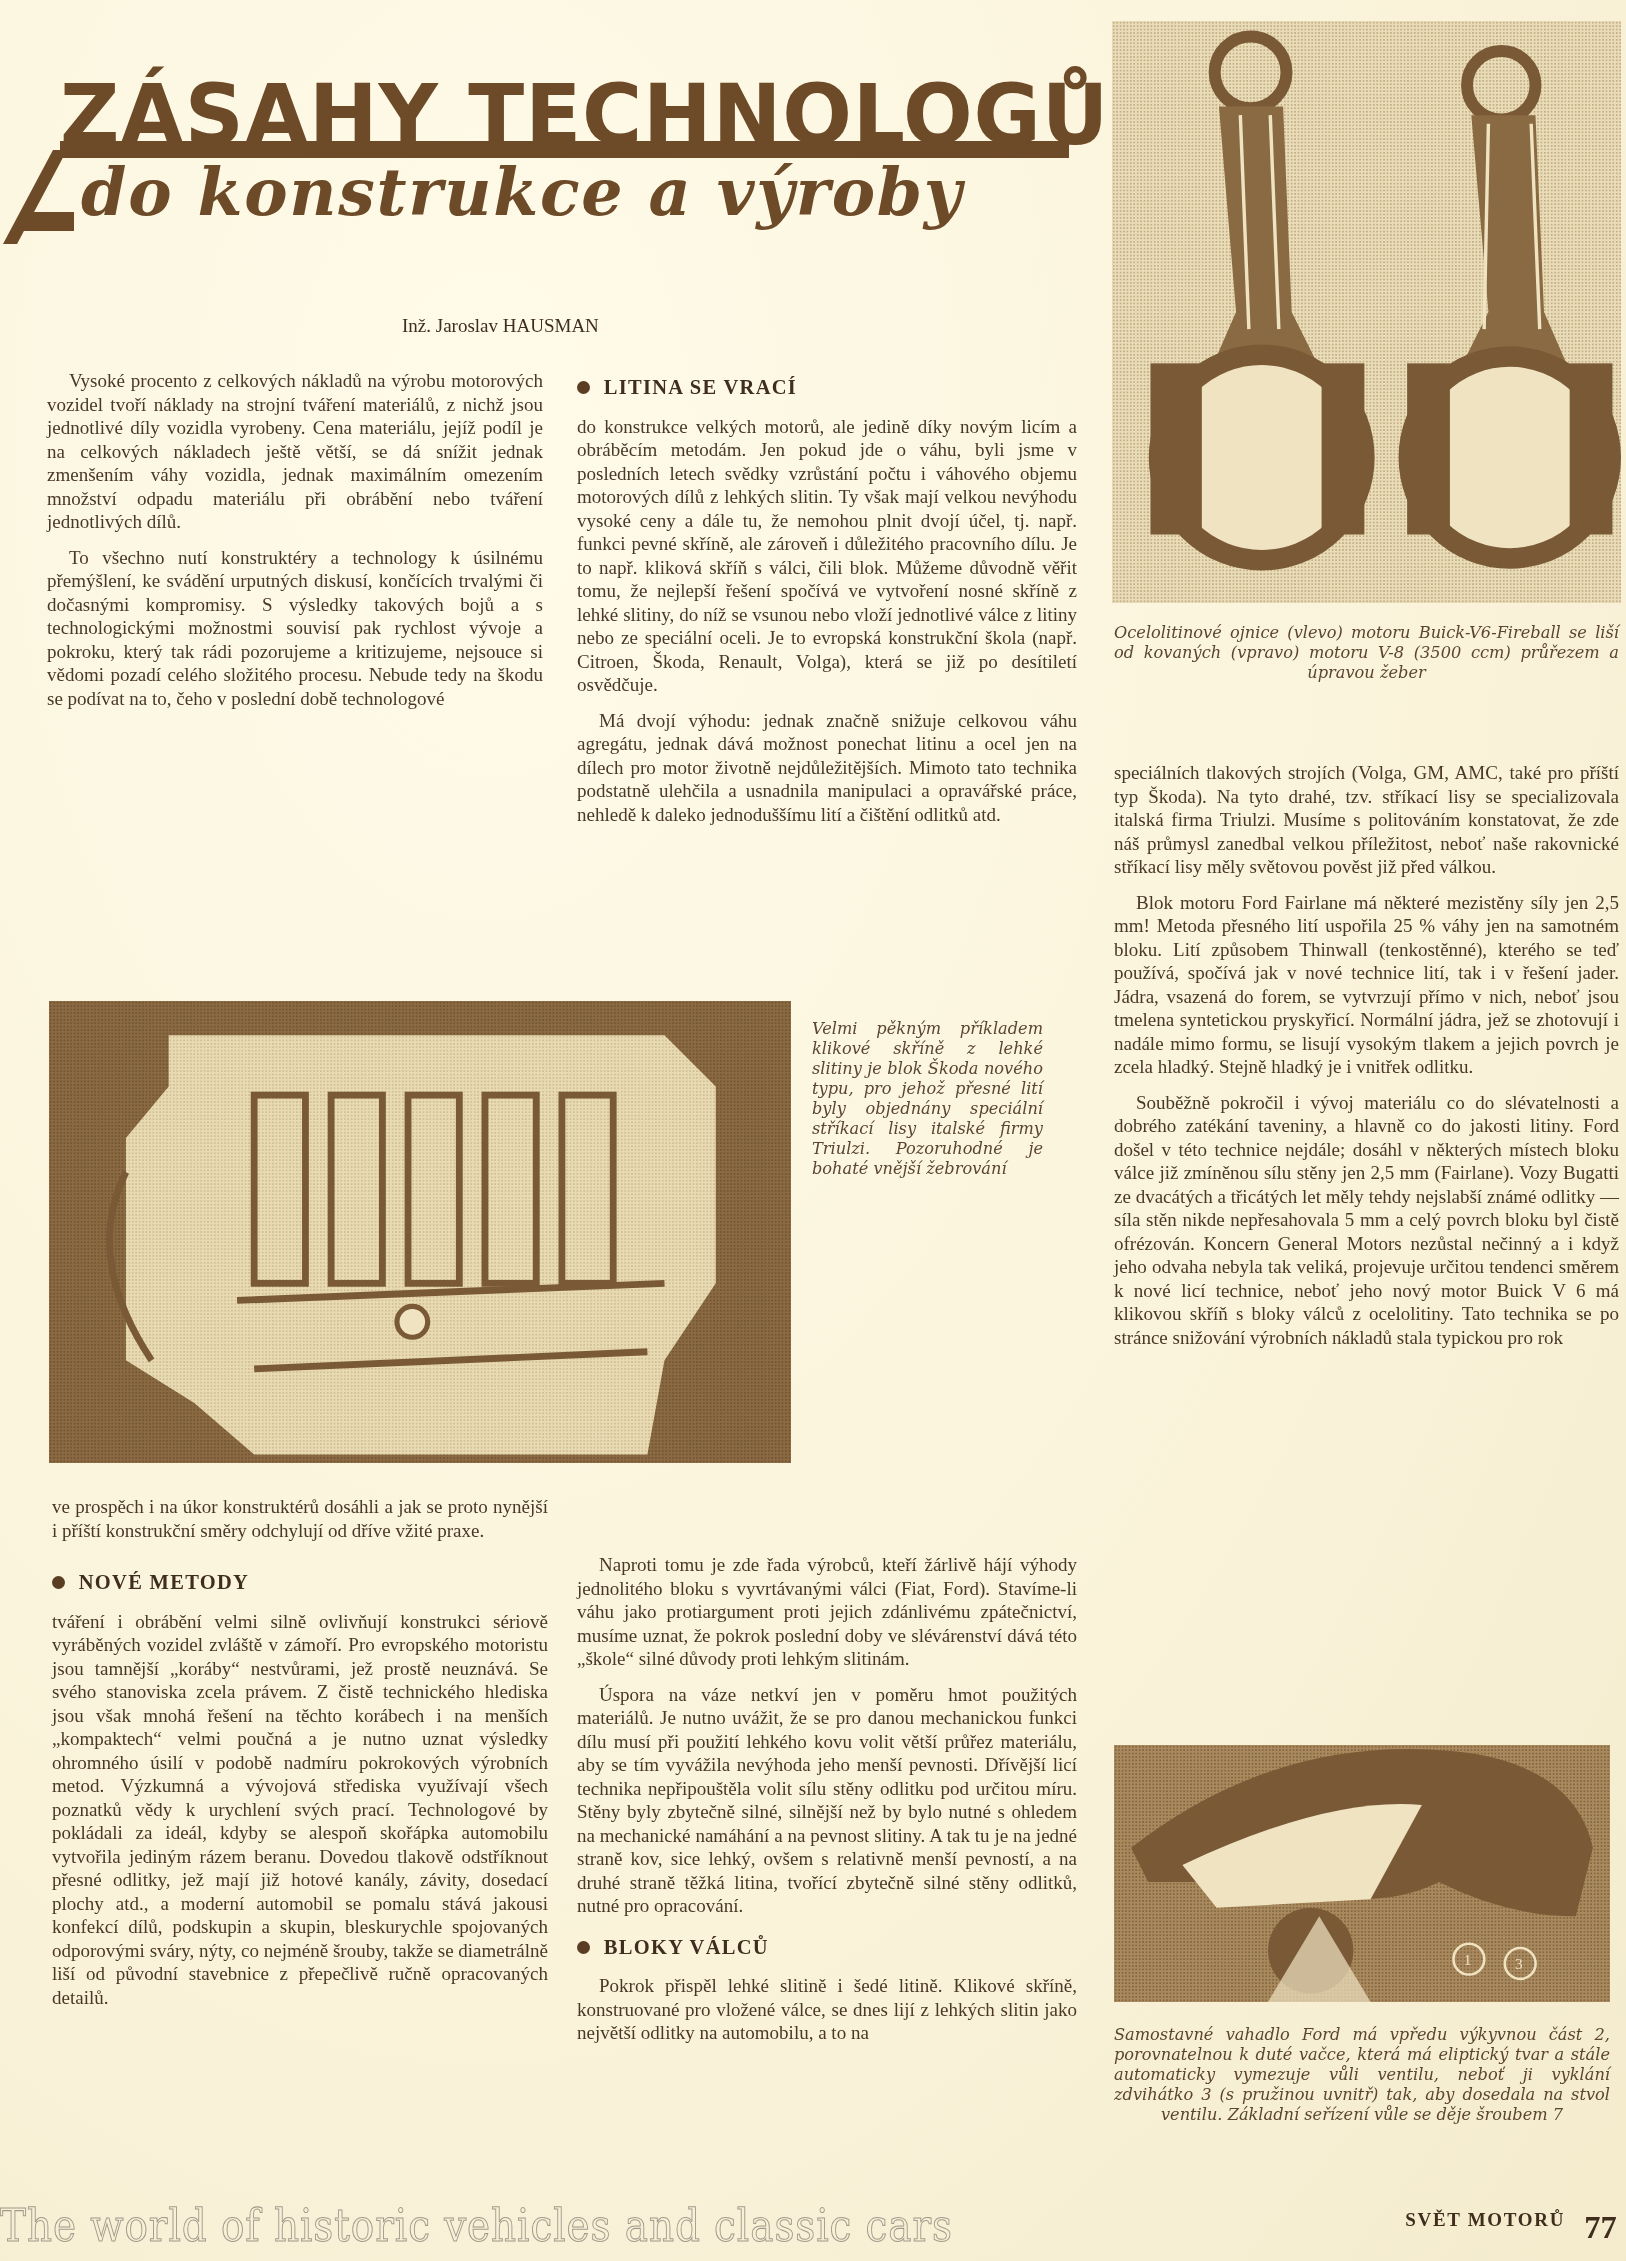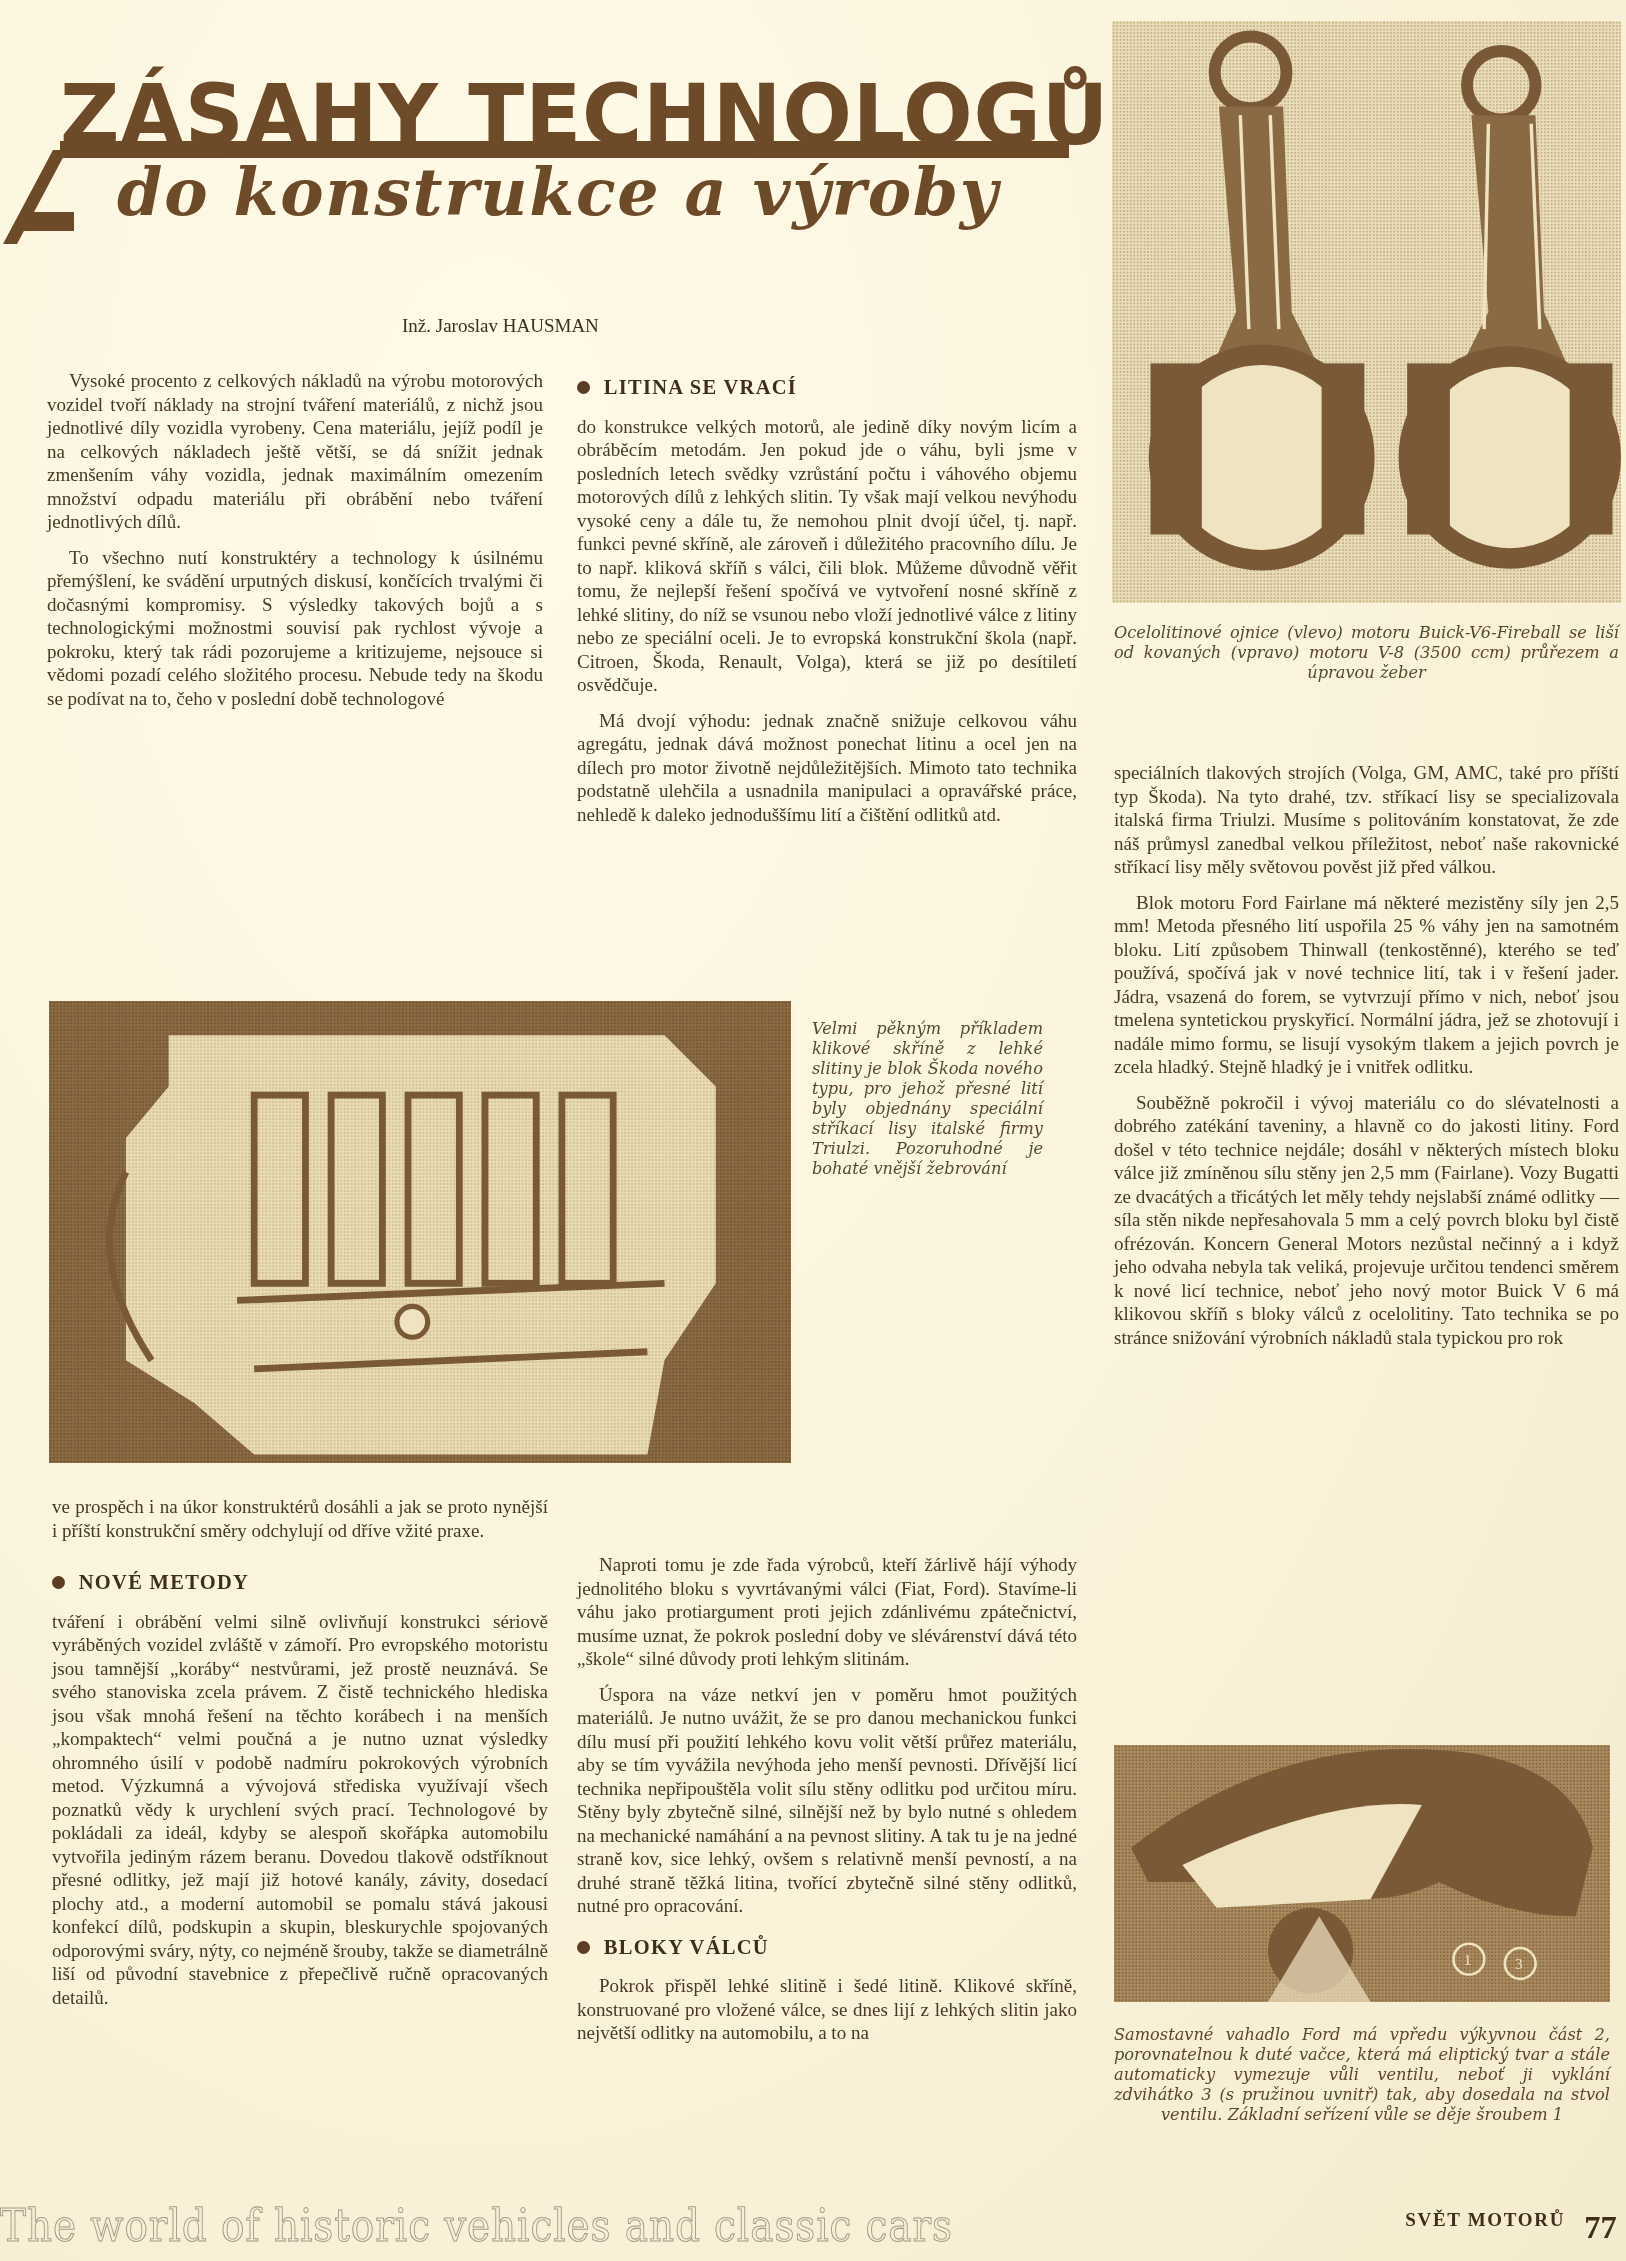--- a/index.html
+++ b/index.html
@@ -27,21 +27,21 @@
     position: absolute; left: 53px; top: 150px; width: 13.7px; height: 94px;
     background: #6d4a28; transform: skewX(-28deg); transform-origin: top left;
   }
   .title-z-foot {
     position: absolute; left: 21.4px; top: 212px; width: 53px; height: 19px;
     background: #6d4a28;
   }
   .title-sub {
     position: absolute; left: 81px; top: 154px;
     font-family: "DejaVu Serif", serif; font-style: italic; font-weight: bold;
-    font-size: 65px; color: #6d4a28; letter-spacing: 1.7px; white-space: nowrap; margin-left: 36px;
+    font-size: 65px; color: #6d4a28; letter-spacing: 1.7px; white-space: nowrap;
   }
   .byline {
     position: absolute; left: 402px; top: 315px; font-weight: normal;
     font-size: 19px; color: #3f2e1d; font-family: "Liberation Serif", serif;
   }
 
   
   .col { position: absolute; font-family: "Liberation Serif", serif;
     font-size: 19px; line-height: 23.5px; text-align: justify; color: #4a3826; }
   .col p { margin: 0 0 12px 0; text-indent: 22px; }
@@ -193,21 +193,21 @@
       <path d="M20 120 Q200 -20 420 10 Q540 30 560 120 L540 200 Q460 200 380 160 Q300 200 180 160 L40 160 Z" fill="#7a5a36"></path>
       <path d="M80 140 Q250 60 360 70 L300 180 L120 190 Z" fill="#efe3c2"></path>
       <circle cx="230" cy="240" r="50" fill="#7a5a36"></circle>
       <path d="M180 300 L240 200 L300 300 Z" fill="#efe3c2" opacity="0.7"></path>
       <circle cx="415" cy="250" r="18" fill="none" stroke="#efe3c2" stroke-width="3"></circle>
       <text x="409" y="257" font-size="18" fill="#efe3c2" font-family="Liberation Serif, serif">1</text>
       <circle cx="475" cy="255" r="18" fill="none" stroke="#efe3c2" stroke-width="3"></circle>
       <text x="469" y="262" font-size="18" fill="#efe3c2" font-family="Liberation Serif, serif">3</text>
     </svg>
   </div>
-  <div class="caption" style="left:1114px; top:2025px; width:496px; text-align-last:center;">Samostavné vahadlo Ford má vpředu výkyvnou část 2, porovnatelnou k duté vačce, která má eliptický tvar a stále automaticky vymezuje vůli ventilu, neboť ji vyklání zdvihátko 3 (s pružinou uvnitř) tak, aby dosedala na stvol ventilu. Základní seřízení vůle se děje šroubem 1</div>
+  <div class="caption" style="left:1114px; top:2025px; width:496px; text-align-last:center;">Samostavné vahadlo Ford má vpředu výkyvnou část 2, porovnatelnou k duté vačce, která má eliptický tvar a stále automaticky vymezuje vůli ventilu, neboť ji vyklání zdvihátko 3 (s pružinou uvnitř) tak, aby dosedala na stvol ventilu. Základní seřízení vůle se děje šroubem 7</div>
 
   <div class="watermark">The world of historic vehicles and classic cars</div>
 
   <div class="footer">
     <span class="footer-mag">SVĚT MOTORŮ</span>
     <span class="footer-page">77</span>
   </div>
 </div>
 
 

